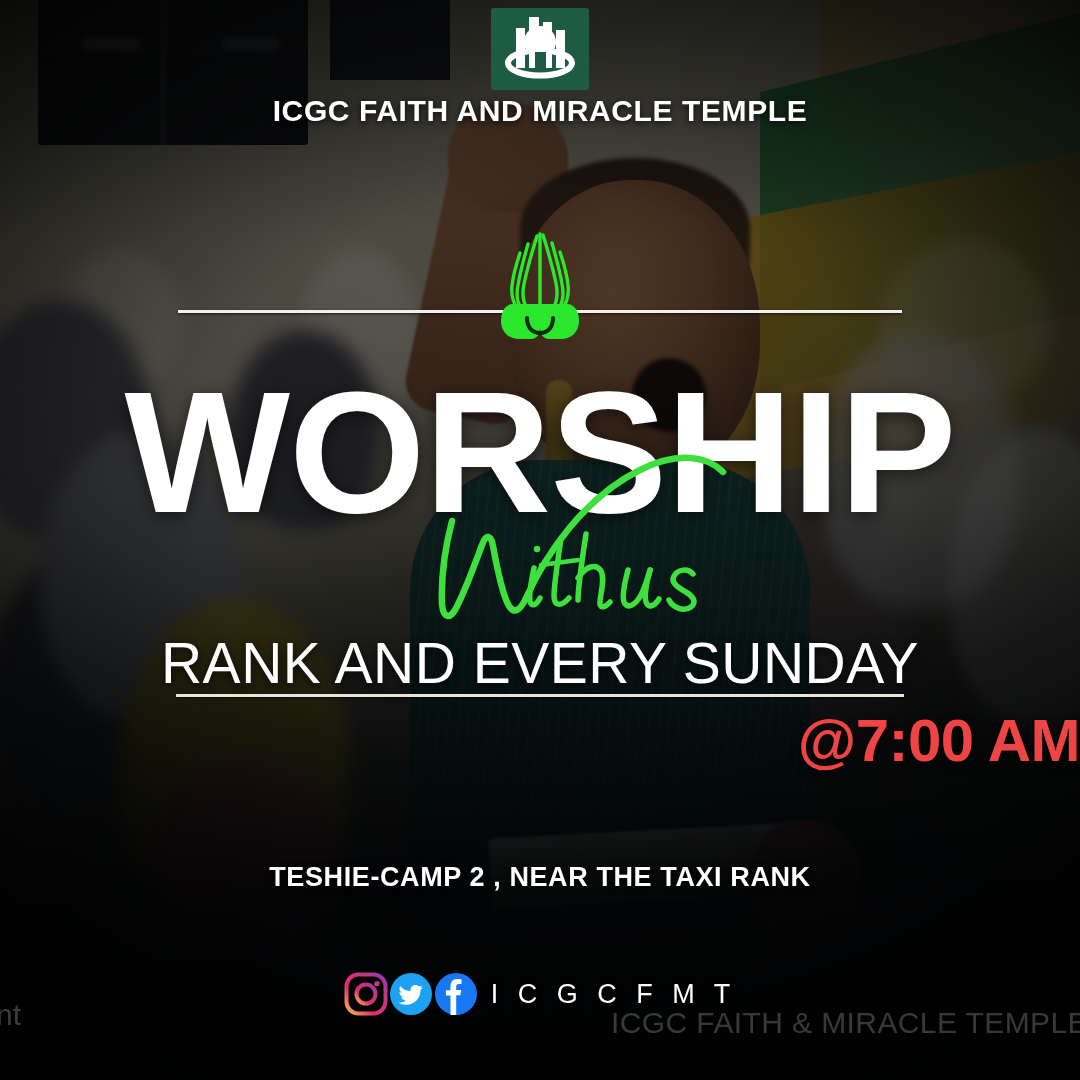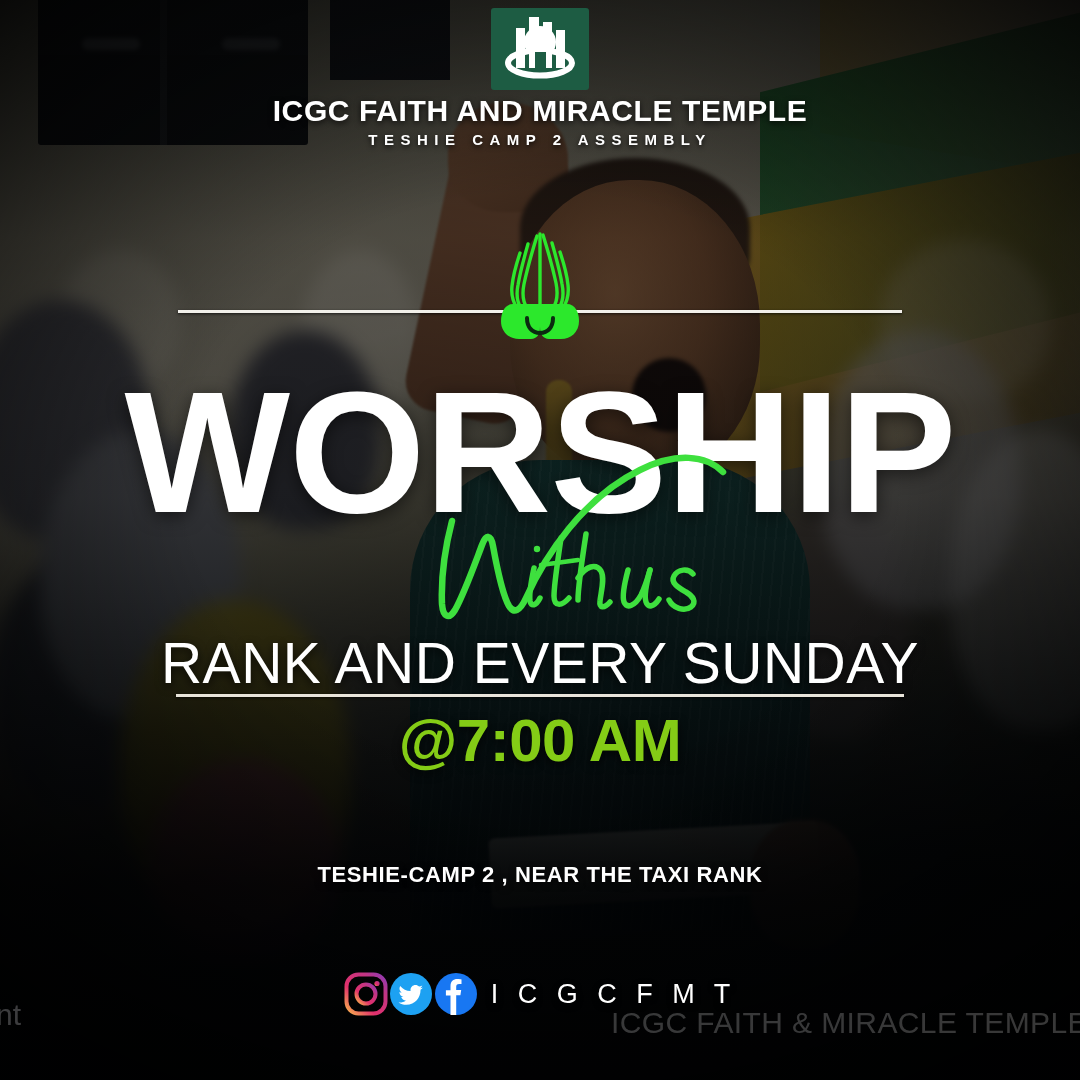--- a/index.html
+++ b/index.html
@@ -191,36 +191,36 @@
     font-size:57px; font-weight:400; letter-spacing:.5px;
     text-shadow:0 3px 10px rgba(0,0,0,.75);
   }
   .sunday-rule {
     position:absolute; left:176px; width:728px; top:694px; height:3px;
     background:#e8e4da; box-shadow:0 1px 3px rgba(0,0,0,.7);
   }
 
   .time {
     position:absolute; left:0; right:0; top:706px;
-    text-align:center; color:#84cc16;
+    text-align:right; color:#ef4444;
     font-size:60px; font-weight:700; letter-spacing:-.5px;
     text-shadow:0 3px 10px rgba(0,0,0,.75);
   }
 
   .venue {
     position:absolute; left:0; right:0; top:790px;
     text-align:center; color:#2ce82c;
     font-size:60px; font-weight:700; letter-spacing:-.5px;
     text-shadow:0 3px 12px rgba(0,0,0,.8);
   }
 
   .address {
     position:absolute; left:0; right:0; top:862px;
     text-align:center; color:#fff;
-    font-size:22px; font-weight:700; letter-spacing:.6px;
+    font-size:27px; font-weight:700; letter-spacing:.6px;
     text-shadow:0 2px 7px rgba(0,0,0,.85);
   }
 
   
   .social {
     position:absolute; left:0; right:0; top:972px;
     display:flex; align-items:center; justify-content:center; gap:1px;
   }
   .s-icon { width:44px; height:44px; display:block; }
   .handle {
@@ -301,21 +301,20 @@
             <rect x="65" y="22" width="9" height="38"></rect>
             <circle cx="49" cy="34" r="16"></circle>
           </g>
           <ellipse cx="49" cy="55" rx="32" ry="12.5" fill="none" stroke="#ffffff" stroke-width="6"></ellipse>
           <rect x="44" y="44" width="11" height="16" fill="#1d5c43"></rect>
         </svg>
       </div>
     </div>
 
     <div class="hdr-title">ICGC FAITH AND MIRACLE TEMPLE</div>
-    <div class="hdr-sub">TESHIE CAMP 2 ASSEMBLY</div>
 
     <div class="divider">
       <div class="div-line left"></div>
       <div class="div-line right"></div>
       <svg class="pray" viewBox="0 0 106 120">
         <g fill="none" stroke="#2ce82c" stroke-width="3.4" stroke-linecap="round" stroke-linejoin="round">
           <path d="M50 10 C45 26 40 44 37 58 C35 68 36 76 40 82"></path>
           <path d="M41 18 C37 32 33 47 31 59 C29 69 30 76 34 82"></path>
           <path d="M33 27 C29 39 26 50 25 60 C24 69 26 76 30 82"></path>
           <path d="M56 9 C61 25 66 43 69 57 C71 67 70 76 66 82"></path>

